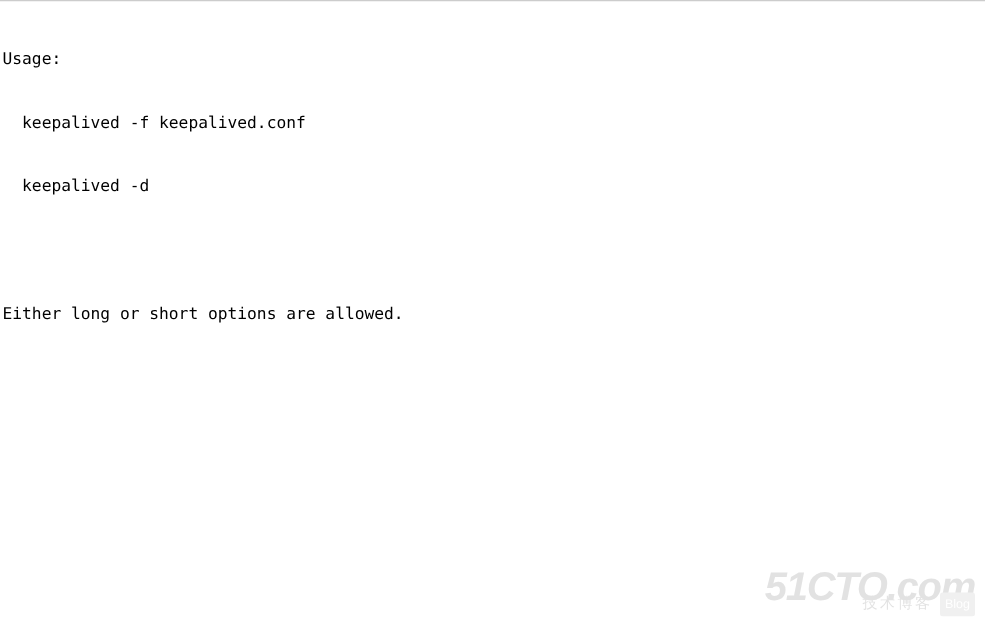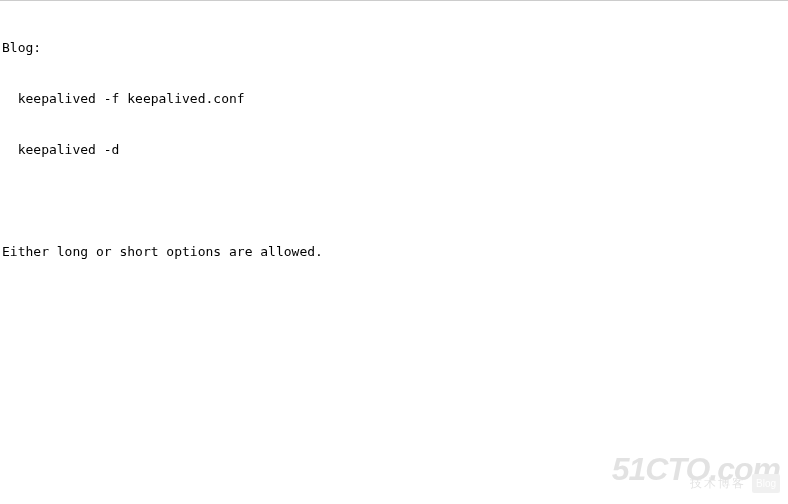--- a/index.html
+++ b/index.html
@@ -51,21 +51,21 @@
       padding: 1px 4px;
       margin-left: 6px;
       border-radius: 2px;
       letter-spacing: 0;
     }
   </style>
 </head>
 <body>
 
 <div class="terminal">
-  <div class="line">Blog:</div>
+  <div class="line">Usage:</div>
   <div class="line">  keepalived -f keepalived.conf</div>
   <div class="line">  keepalived -d</div>
   <div class="line">&nbsp;</div>
   <div class="line">Either long or short options are allowed.</div>
   
   
   
   
   
   

